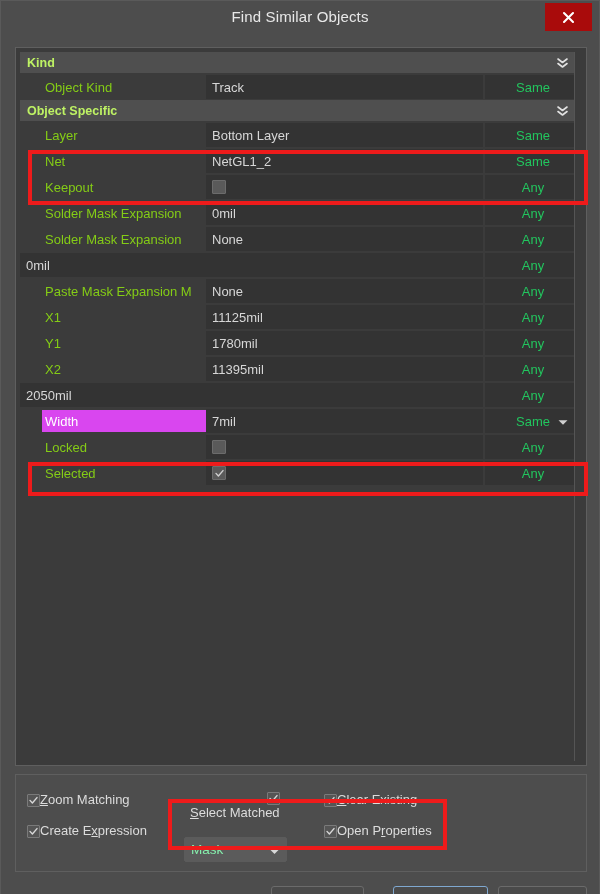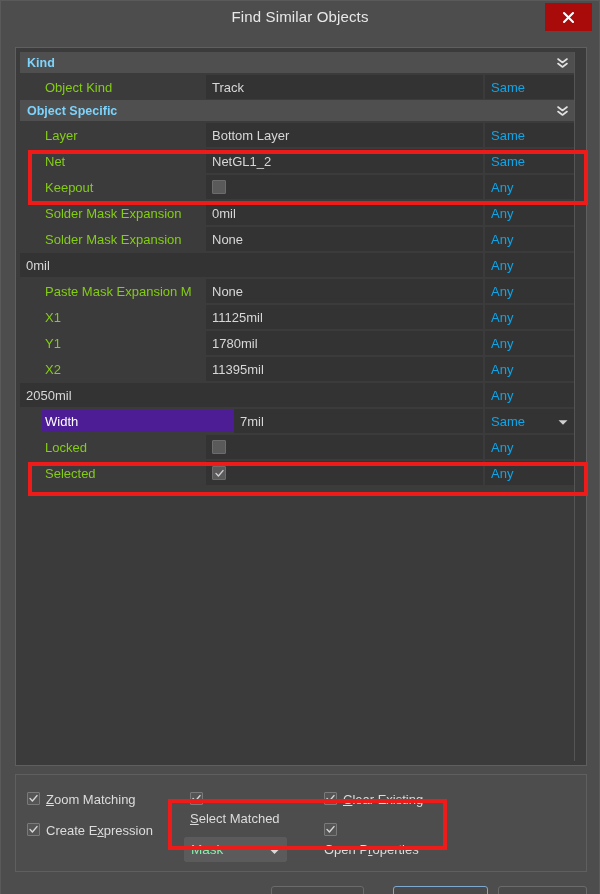--- a/index.html
+++ b/index.html
@@ -80,21 +80,21 @@
 
   .section-header {
     position: relative;
     height: 22px;
     background: #4f4f4f;
     display: flex;
     align-items: center;
     border-bottom: 1px solid #3b3b3b;
   }
   .section-header .sh-label {
-    color: #7dd3fc;
+    color: #bef264;
     font-size: 12.5px;
     font-weight: bold;
     padding-left: 7px;
   }
   .section-header .sh-chevron {
     position: absolute;
     right: 7px;
     top: 3px;
     width: 13px;
     height: 15px;
@@ -116,24 +116,24 @@
     flex: none;
     display: flex;
     align-items: center;
     padding-left: 25px;
     color: #84cc16;
     font-size: 13px;
     overflow: hidden;
     white-space: nowrap;
   }
   .cell-label.selected {
-    background: #4c1d95;
+    background: #d946ef;
     color: #ffffff;
     margin: 2px 0 2px 22px;
-    width: 192px;
+    width: 164px;
     padding-left: 3px;
   }
   .cell-value {
     flex: 1 1 auto;
     background: #333333;
     margin: 1px 1px 1px 0;
     display: flex;
     align-items: center;
     padding-left: 6px;
     color: #d7d7d7;
@@ -142,23 +142,24 @@
     overflow: hidden;
   }
   .cell-match {
     width: 90px;
     flex: none;
     background: #333333;
     margin: 1px 1px 1px 1px;
     display: flex;
     align-items: center;
     padding-left: 6px;
-    color: #0ea5e9;
+    color: #22c55e;
     font-size: 13px;
     position: relative;
+    justify-content: center;
   }
   .cell-match .combo-arrow {
     position: absolute;
     right: 7px;
     top: 50%;
     transform: translateY(-50%);
   }
 
   
   .grid-check {
@@ -190,22 +191,21 @@
     left: 14px;
     top: 742px;
     width: 572px;
     height: 98px;
     background: #4d4d4d;
     border: 1px solid #5f5f5f;
   }
   .opt {
     position: absolute;
     display: flex;
-    align-items: flex-start;
-    gap: 6px;
+    align-items: flex-end;
     cursor: pointer;
   }
   .cb {
     width: 13px;
     height: 13px;
     background: #555555;
     border: 1px solid #7a7a7a;
     border-radius: 1px;
     display: flex;
     align-items: center;
@@ -474,21 +474,21 @@
 
       <div id="mask-combo">
         <span class="mc-text">Mask</span>
         <span>
           <svg width="11" height="7" viewBox="0 0 11 7">
               <path d="M0.5 1 L5.5 6 L10.5 1 Z" fill="#d8d8d8"></path>
             </svg>
         </span>
       </div>
 
-      <div class="opt" style="left:308px; top:48px;flex-direction:column;">
+      <div class="opt" style="left:308px; top:48px;">
         <span class="cb">
           <svg width="9" height="9" viewBox="0 0 9 9">
               <path d="M1 4.4 L3.4 7 L8 1.6" stroke="#d8d8d8" stroke-width="1.4" fill="none" stroke-linecap="round" stroke-linejoin="round"></path>
             </svg>
         </span>
         <span class="opt-label">Open P<u>r</u>operties</span>
       </div>
     </div>
 
     <div id="buttons">

